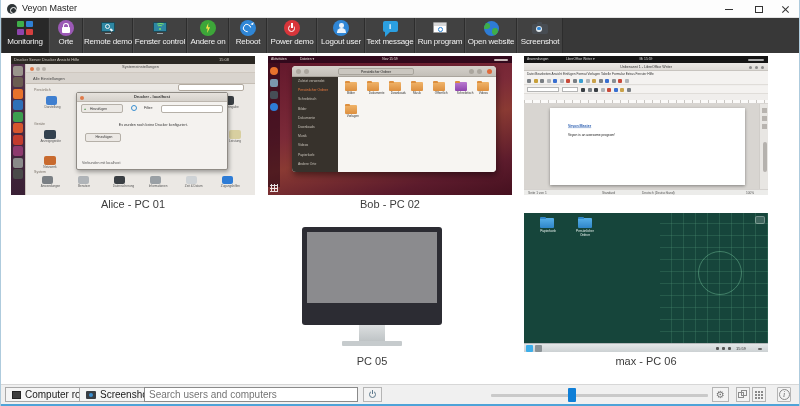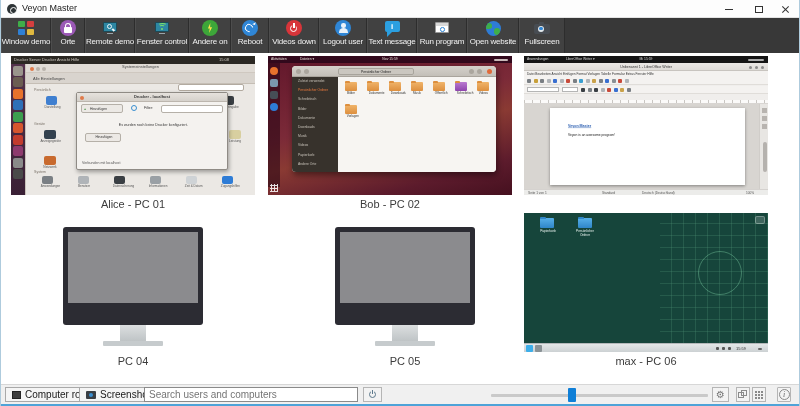--- a/index.html
+++ b/index.html
@@ -164,31 +164,31 @@
     <div class="cap" style="left:770px;">
         <span class="cap-x">
           <i></i>
           <i></i>
         </span>
       </div>
   </div>
 
   <div class="toolbar">
 
-
-
-    <div class="tbtn" style="width:50px;">
+    <div class="tbtn active" style="width:48px;">
       <span class="ic">
         <b class="sq" style="left:1px;top:1px;background:#3fae49;"></b>
-          <b class="sq" style="left:10px;top:1px;background:#d43f3f;"></b>
-        <b class="sq" style="left:1px;top:8.5px;background:#2f80d4;"></b>
-          <b class="sq" style="left:10px;top:8.5px;background:#e0b93f;"></b>
-      </span>
-      <span class="tlabel">Window demo</span>
-    </div>
+          <b class="sq" style="left:10px;top:1px;background:#2f80d4;"></b>
+        <b class="sq" style="left:1px;top:8.5px;background:#8e44ad;"></b>
+          <b class="sq" style="left:10px;top:8.5px;background:#d43f3f;"></b>
+      </span>
+      <span class="tlabel">Monitoring</span>
+    </div>
+
+
 
     <div class="tbtn" style="width:34px;">
       <span class="ic">
         <b class="circ16" style="background:#9b59b6;"></b>
           <b class="lk-sh"></b>
           <b class="lk-bd"></b>
       </span>
       <span class="tlabel">Orte</span>
     </div>
 
@@ -232,21 +232,21 @@
       </span>
       <span class="tlabel">Reboot</span>
     </div>
 
     <div class="tbtn" style="width:50px;">
       <span class="ic">
         <b class="circ16" style="background:#d8353a;"></b>
           <b class="pw-ring"></b>
           <b class="pw-line"></b>
       </span>
-      <span class="tlabel">Videos down</span>
+      <span class="tlabel">Power demo</span>
     </div>
 
     <div class="tbtn" style="width:48px;">
       <span class="ic">
         <b class="circ16" style="background:#2f86d6;"></b>
           <b class="usr-h"></b>
           <b class="usr-b"></b>
       </span>
       <span class="tlabel">Logout user</span>
     </div>
@@ -280,21 +280,21 @@
       <span class="tlabel">Open website</span>
     </div>
 
     <div class="tbtn" style="width:46px;">
       <span class="ic">
         <b class="cam"></b>
           <b class="cam-n"></b>
           <b class="cam-l1"></b>
           <b class="cam-l2"></b>
       </span>
-      <span class="tlabel">Fullscreen</span>
+      <span class="tlabel">Screenshot</span>
     </div>
 
     <div style="flex:1;background:#383838;"></div>
   </div>
 
   <div class="main">
 
     <div class="cell" style="left:10px;top:3px;">
       <div class="shot">
         <div class="a-menubar">
@@ -502,34 +502,22 @@
           <div class="g-status">
             <span class="mt" style="left:4px;top:1px;color:#555;transform:scale(.4);">Seite 1 von 1</span>
             <span class="mt" style="left:78px;top:1px;color:#555;transform:scale(.4);">Standard</span>
             <span class="mt" style="left:118px;top:1px;color:#555;transform:scale(.4);">Deutsch (Deutschland)</span>
             <span class="mt" style="left:222px;top:1px;color:#555;transform:scale(.4);">100%</span>
           </div>
         </div>
       </div>
     </div>
 
-    <div class="cell" style="left:10px;top:160px;">
-      <div class="shot">
-        <div class="mon">
-          <div class="mon-body">
-              <div class="mon-scr"></div>
-            </div>
-          <div class="mon-neck"></div>
-          <div class="mon-base"></div>
-        </div>
-      </div>
-      <div class="clabel">PC 04</div>
-    </div>
-
-    <div class="cell" style="left:282px;top:160px;">
+
+    <div class="cell" style="left:249px;top:160px;">
       <div class="shot">
         <div class="mon">
           <div class="mon-body">
               <div class="mon-scr"></div>
             </div>
           <div class="mon-neck"></div>
           <div class="mon-base"></div>
         </div>
       </div>
       <div class="clabel">PC 05</div>

